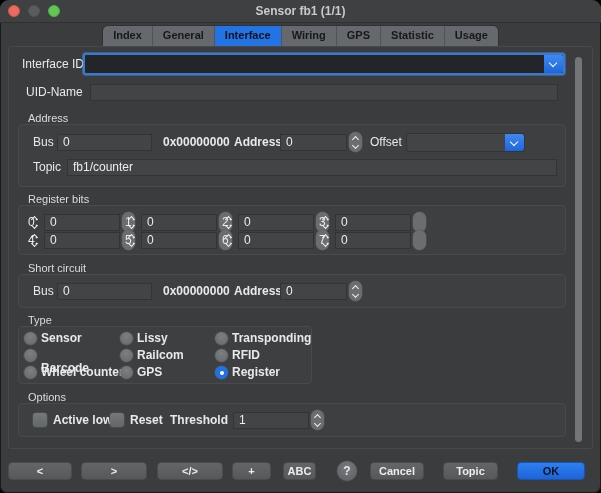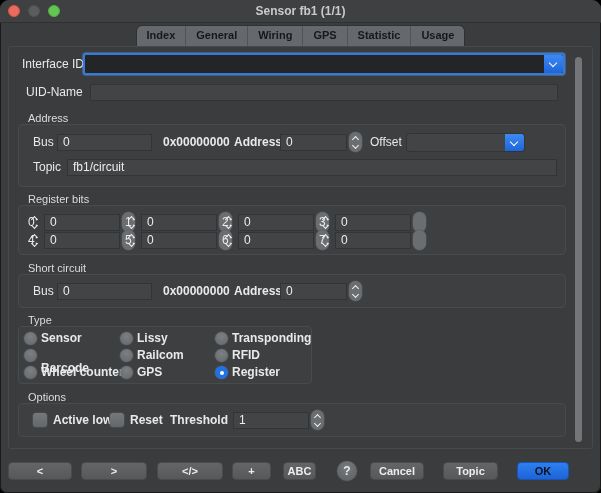--- a/index.html
+++ b/index.html
@@ -58,20 +58,21 @@
     <span class="tl red"></span>
     <span class="tl grey"></span>
     <span class="tl green"></span>
     <div class="title">Sensor fb1 (1/1)</div>
   </div>
 
   <div class="tabbar">
     <div class="segctl">
       <div class="seg">Index</div>
       <div class="seg">General</div>
+      <div class="seg selected">Interface</div>
       <div class="seg">Wiring</div>
       <div class="seg">GPS</div>
       <div class="seg">Statistic</div>
       <div class="seg">Usage</div>
     </div>
   </div>
 
   <div class="panel"></div>
   <div class="scroll-thumb"></div>
 
@@ -91,21 +92,21 @@
   <div class="hex" style="left:163px;top:134px;">0x00000000</div>
   <div class="lbl" style="left:234px;top:134px;font-weight:700;">Address</div>
   <div class="field" style="left:280px;top:134px;width:67px;">0</div>
   <div class="stepper" style="left:349px;top:132px;"></div>
   <div class="lbl" style="left:370px;top:134px;">Offset</div>
   <div class="combo" style="left:406px;top:133px;width:119px;height:19px;">
     <span style="display:block;line-height:17px;padding:0 5px;font-size:12px;color:#ededee;"></span>
     <span class="combo-btn"></span>
   </div>
   <div class="lbl" style="left:33px;top:159px;">Topic</div>
-  <div class="field" style="left:67px;top:159px;width:490px;">fb1/circuit</div>
+  <div class="field" style="left:67px;top:159px;width:490px;">fb1/counter</div>
 
   <div class="group-title" style="left:28px;top:193px;">Register bits</div>
   <div class="group" style="left:18px;top:205px;width:548px;height:50px;"></div>
 
   <div class="cellrow" style="left:28px;top:212px;">
     <span class="clbl">0:</span>
     <div class="field cfield">0</div>
     <div class="stepper cstep"></div>
   </div>
   <div class="cellrow" style="left:125px;top:212px;">
@@ -188,15 +189,15 @@
   <div class="stepper" style="left:311px;top:410px;"></div>
 
   <div class="fbtn" style="left:8px;width:64px;">&lt;</div>
   <div class="fbtn" style="left:81px;width:66px;">&gt;</div>
   <div class="fbtn" style="left:157px;width:66px;">&lt;/&gt;</div>
   <div class="fbtn" style="left:232px;width:39px;">+</div>
   <div class="fbtn" style="left:283px;width:33px;">ABC</div>
   <div class="helpbtn" style="left:337px;">?</div>
   <div class="fbtn" style="left:370px;width:54px;">Cancel</div>
   <div class="fbtn" style="left:443px;width:55px;">Topic</div>
-  <div class="fbtn primary" style="left:517px;width:52px;">OK</div>
+  <div class="fbtn primary" style="left:517px;width:68px;">OK</div>
 
 </div>
 
 </body></html>

